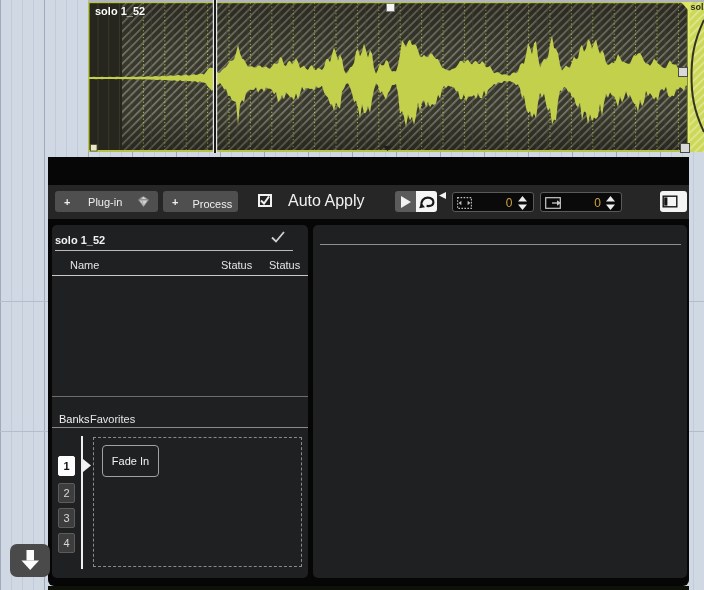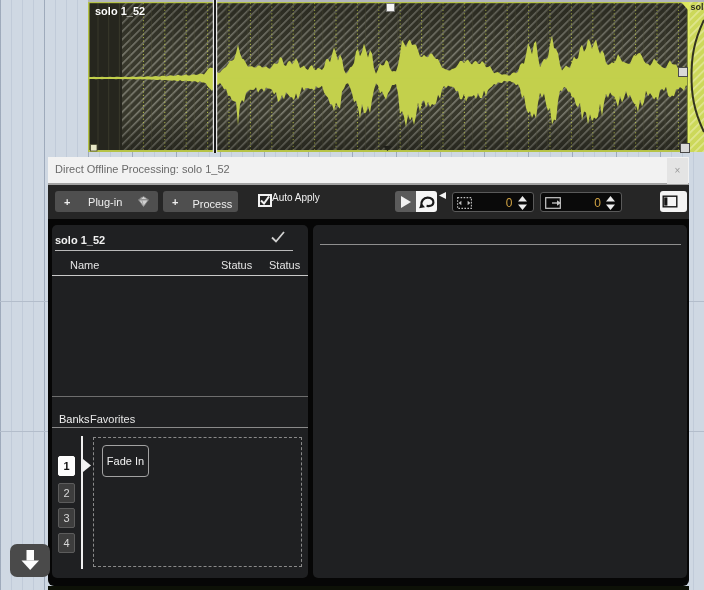--- a/index.html
+++ b/index.html
@@ -12,39 +12,39 @@
  background-color:#cfd8e3}
 .hsep{left:0;width:704px;height:1px;background:#b3bdcb}
 
 #dialog{left:48px;top:157px;width:641px;height:429px;background:#060606;border-radius:0 0 6px 6px}
 #titlebar{left:0;top:0;width:641px;height:28px;background:#f2f2f2;color:#6a6a6a;font-size:11px;line-height:25px;padding-left:7px;border-bottom:2px solid #a2a2a2}
 #closebox{right:1px;top:1px;width:21px;height:26px;background:#e4e4e4;color:#9a9a9a;font-size:10px;text-align:center;line-height:26px}
 #toolbar{left:0;top:28px;width:641px;height:34px;background:#262626}
 .tbtn{top:6px;height:21px;background:#4f4f4f;border-radius:3px;color:#efefef;font-size:11px}
 .tbtn .plus{font-size:11px;font-weight:bold}
 #chk{left:210px;top:9px;width:14px;height:13px;background:#232323;border:2px solid #f2f2f2}
-#chklabel{left:224px;top:7px;color:#f0f0f0;font-size:10px}
+#chklabel{left:240px;top:7px;color:#f0f0f0;font-size:16px}
 .numfield{top:7px;width:82px;height:20px;background:#0a0a0a;border:1px solid #5a5a5a;border-radius:3px;color:#cfa243}
 #paneltoggle{left:612px;top:6px;width:27px;height:21px;background:#f4f4f4;border-radius:3px}
 .panel{top:68px;height:353px;background:#1f2022;border-radius:5px}
 #lpanel{left:4px;width:256px}
 #rpanel{left:265px;width:374px}
 #rpanel .topline{left:7px;top:19px;width:361px;height:1px;background:#8f8f8f}
 #soloname{left:3px;top:9px;color:#f2f2f2;font-size:11px;font-weight:bold}
 #lline1{left:3px;top:25px;width:238px;height:1px;background:#b9b9b9}
 .colhead{top:34px;color:#e4e4e4;font-size:11px;font-weight:normal}
 #lline2{left:0px;top:50px;width:256px;height:1px;background:#c9c9c9}
 #lsep{left:0px;top:171px;width:256px;height:1px;background:#6e6e6e}
 .tab{top:188px;color:#f2f2f2;font-size:11px;font-weight:normal}
 #tabline{left:0px;top:202px;width:256px;height:1px;background:#8a8a8a}
 #bankline{left:29px;top:211px;width:2px;height:133px;background:#f0f0f0}
 .bankbtn{left:6px;width:17px;height:20px;border-radius:2px;background:#3d3d3d;border:1px solid #5c5c5c;color:#d8d8d8;font-size:11px;text-align:center;line-height:18px}
 #bank1{background:#fdfdfd;color:#111;border:1px solid #fff;font-weight:bold}
 #dashbox{left:41px;top:212px;width:209px;height:130px;border:1px dashed #8a8a8a}
-#fadebtn{left:50px;top:220px;width:47px;height:32px;border:1px solid #a2a2a2;border-radius:4px;color:#f2f2f2;font-size:11px;text-align:center;line-height:30px}
+#fadebtn{left:50px;top:220px;width:57px;height:32px;border:1px solid #a2a2a2;border-radius:4px;color:#f2f2f2;font-size:11px;text-align:center;line-height:30px}
 #dlbtn{left:10px;top:544px;width:40px;height:33px;background:#4a4a4a;border-radius:7px}
 </style></head><body>
 <div id="bgstripes" class="abs"></div>
 <div class="hsep abs" style="top:301px"></div>
 <div class="hsep abs" style="top:431px"></div>
 <svg class="abs" style="left:88px;top:0" width="616" height="157" viewBox="0 0 616 157">
 <defs>
 <pattern id="hatch" width="5.7" height="5.7" patternUnits="userSpaceOnUse" patternTransform="rotate(45)">
 <rect width="5.7" height="5.7" fill="#38382c"></rect>
         <rect width="1.6" height="5.7" fill="#7b7b6f"></rect>
@@ -166,21 +166,20 @@
 <rect x="128" y="0" width="1.2" height="153" fill="#e8e8e8"></rect>
 <rect x="298.5" y="3.5" width="8" height="8" fill="#f5f5f5" stroke="#777" stroke-width="0.8"></rect>
 <polygon points="295,146 304,146 299.5,151" fill="#20201a"></polygon>
 <rect x="2.5" y="144.5" width="6.5" height="6.5" fill="#e9e9c8" stroke="#4a4a34" stroke-width="0.8"></rect>
 <rect x="590.5" y="67.5" width="9" height="9" fill="#d9d9d9" stroke="#4a4a4a" stroke-width="1"></rect>
 <rect x="592.5" y="143.5" width="9" height="9" fill="#d9d9d9" stroke="#4a4a4a" stroke-width="1"></rect>
 <text x="7" y="14.5" font-size="11" font-weight="bold" fill="#141408" font-family="Liberation Sans, sans-serif" opacity="0.8" transform="translate(0.8,0.8)">solo 1_52</text>
 <text x="7" y="14.5" font-size="11" font-weight="bold" fill="#fdfdfd" font-family="Liberation Sans, sans-serif">solo 1_52</text>
 </svg>
 <div id="dialog" class="abs">
-  <div id="titlebar" class="abs">Direct Offline Processing: solo 1_52<div id="closebox" class="abs">×</div></div>
   <div id="toolbar" class="abs">
     <div class="tbtn abs" style="left:7px;width:103px;display:flex;align-items:center;justify-content:space-between;padding:0 9px">
       <span class="plus">+</span>
         <span style="margin-left:2px">Plug-in</span>
       <svg width="11" height="11" viewBox="0 0 11 11">
           <polygon points="5.5,0.5 10.5,3.8 5.5,10.5 0.5,3.8" fill="#d0d0d0" stroke="#888" stroke-width="0.8"></polygon>
           <polyline points="0.5,3.8 10.5,3.8" stroke="#777" stroke-width="1" fill="none"></polyline>
           <polyline points="3,0.8 3.8,3.8 5.5,10.2" stroke="#999" stroke-width="0.8" fill="none"></polyline>
         </svg>
     </div>

